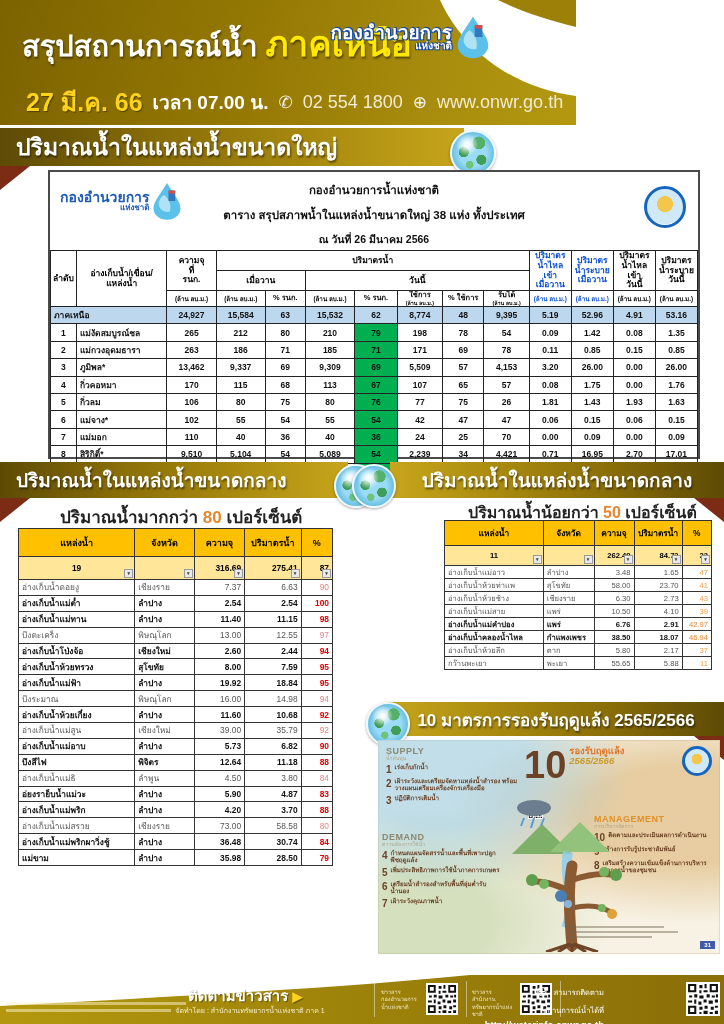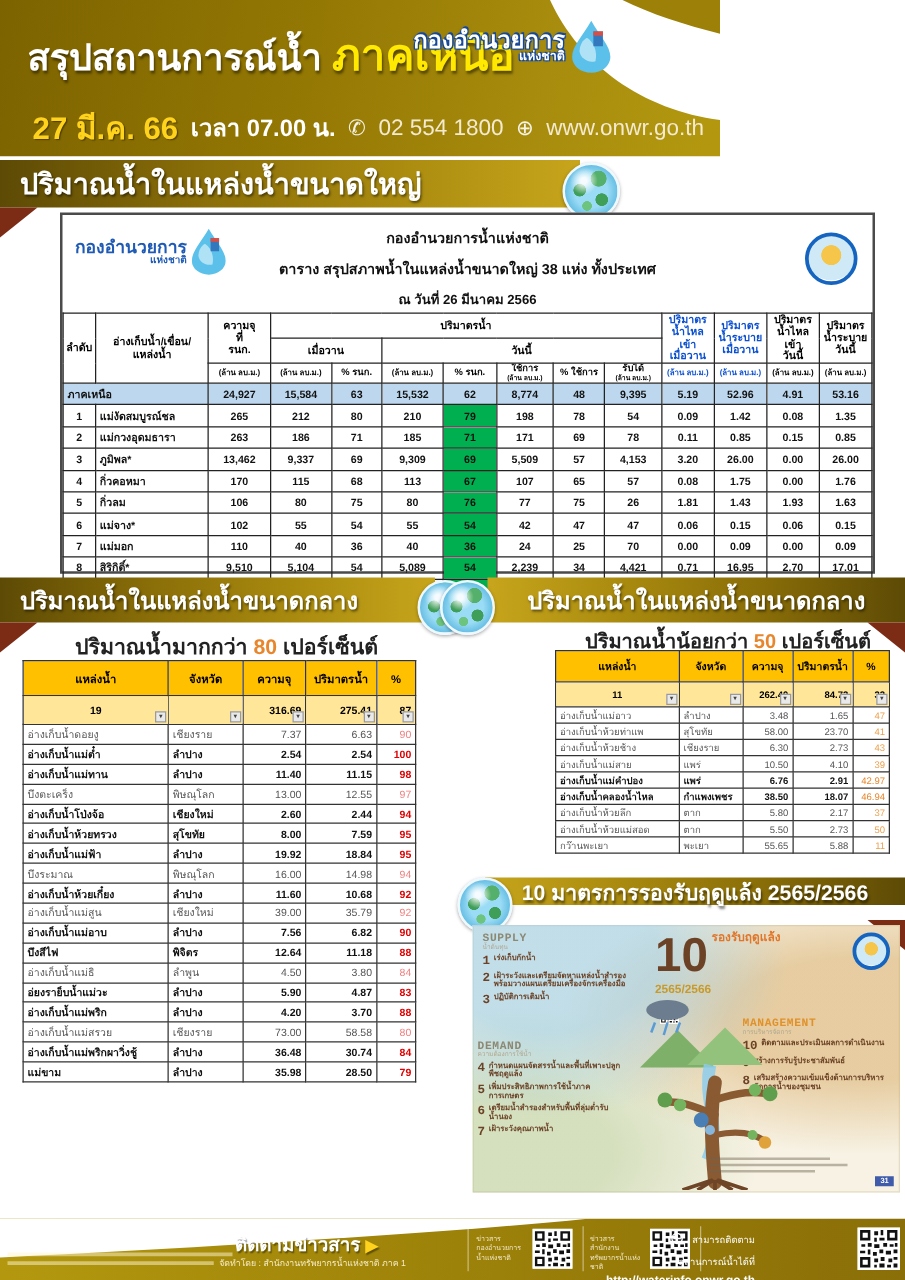--- a/index.html
+++ b/index.html
@@ -91,32 +91,32 @@
   .pct-light{color:#f08080;}
   .pct-or{color:#eda04e;}
   .pct-or-b{color:#e8862d;font-weight:normal;}
   
   #poster{position:absolute;left:378px;top:740px;width:342px;height:214px;background:#f7f2e4;
     box-shadow:0 0 0 1px #e4dcc4 inset;}
   #poster .wash{position:absolute;inset:0;background:
     radial-gradient(ellipse at 18% 12%,rgba(150,205,235,.55) 0 22%,rgba(0,0,0,0) 48%),
     radial-gradient(ellipse at 92% 35%,rgba(214,167,94,.5) 0 25%,rgba(0,0,0,0) 55%),
     radial-gradient(ellipse at 10% 85%,rgba(150,190,120,.35) 0 18%,rgba(0,0,0,0) 45%);}
-  .pm-group{position:absolute;line-height:1.12;font-family:Liberation Mono, monospace;}
+  .pm-group{position:absolute;line-height:1.12;}
   .pm-label{font-weight:bold;font-size:9px;letter-spacing:.5px;color:#8b8873;}
   .pm-label.mgmt{color:#e0912a;}
   .pm-sub{font-size:5.2px;color:#b0a78f;margin-bottom:2px;}
   .pm-item{display:flex;gap:3px;margin-bottom:3px;}
   .pm-item .n{font-weight:bold;color:#6b4226;font-size:10px;flex:0 0 auto;}
   .pm-item .t{font-weight:bold;color:#6b4226;font-size:6.2px;}
   #poster-title{position:absolute;left:146px;top:6px;width:140px;line-height:1;}
   #poster-title .ten{font-size:38px;font-weight:bold;color:#6b4226;float:left;margin-right:3px;}
   #poster-title .w1{font-size:19px;font-weight:bold;color:#6b4226;padding-top:6px;display:block;}
   #poster-title .w2{font-size:9.5px;font-weight:bold;color:#e0762a;display:block;}
-  #poster-title .w3{font-size:9.5px;font-weight:bold;color:#c79a2a;display:block;margin-top:31px;}
+  #poster-title .w3{font-size:9.5px;font-weight:bold;font-style:italic;color:#c79a2a;display:block;}
   #poster .seal{position:absolute;right:8px;top:6px;width:30px;height:30px;}
   .qr{background:#fff;position:absolute;}
   .qr svg{display:block;width:100%;height:100%;}
   #poster .badge{position:absolute;right:5px;bottom:5px;background:#3f5ba9;color:#fff;font-size:6px;
     padding:1px 4px;font-weight:bold;}
   .txtbar{position:absolute;height:2px;background:rgba(110,100,80,.45);}
   
   #footer{position:absolute;left:0;top:975px;width:724px;height:49px;
     background:linear-gradient(90deg,#b3980f 0%,#a1860a 40%,#8a6e08 100%);}
   #footer svg.fswoosh{position:absolute;left:0;top:0;}
@@ -512,21 +512,21 @@
       <tr>
         <td class="rlight">อ่างเก็บน้ำแม่สูน</td>
         <td class="rlight">เชียงใหม่</td>
         <td class="num rlight">39.00</td>
         <td class="num rlight">35.79</td>
         <td class="num pct-light">92</td>
       </tr>
       <tr>
         <td class="rbold">อ่างเก็บน้ำแม่อาบ</td>
         <td class="rbold">ลำปาง</td>
-        <td class="num rbold">7.56</td>
+        <td class="num rbold">5.73</td>
         <td class="num rbold">6.82</td>
         <td class="num pct-strong">90</td>
       </tr>
       <tr>
         <td class="rbold">บึงสีไฟ</td>
         <td class="rbold">พิจิตร</td>
         <td class="num rbold">12.64</td>
         <td class="num rbold">11.18</td>
         <td class="num pct-strong">88</td>
       </tr>
@@ -653,37 +653,30 @@
         <td class="num pct-or-b">46.94</td>
       </tr>
       <tr>
         <td class="rlight">อ่างเก็บน้ำห้วยลึก</td>
         <td class="rlight">ตาก</td>
         <td class="num rlight">5.80</td>
         <td class="num rlight">2.17</td>
         <td class="num pct-or">37</td>
       </tr>
       <tr>
-        <td class="rlight">อ่างเก็บน้ำห้วยแม่สอด</td>
-        <td class="rlight">ตาก</td>
-        <td class="num rlight">5.50</td>
-        <td class="num rlight">2.73</td>
-        <td class="num pct-or">50</td>
-      </tr>
-      <tr>
         <td class="rlight">กว๊านพะเยา</td>
         <td class="rlight">พะเยา</td>
         <td class="num rlight">55.65</td>
         <td class="num rlight">5.88</td>
         <td class="num pct-or">11</td>
       </tr>
     </tbody>
 </table>
 
-<div class="ribbon rev" style="left:388px;top:702px;width:336px;height:22px;font-size:17px;">
+<div class="ribbon rev" style="left:388px;top:702px;width:336px;height:34px;font-size:17px;">
   <span>10 มาตรการรองรับฤดูแล้ง 2565/2566</span>
 </div>
 <div class="fold-r" style="left:694px;top:736px;"></div>
 <div class="globe" style="position:absolute;left:366px;top:702px;width:40px;height:40px;"></div>
 
 <div id="poster">
   <div class="wash"></div>
   <div id="poster-title">
     <span class="ten">10</span>
     <span class="w2">รองรับฤดูแล้ง</span>

